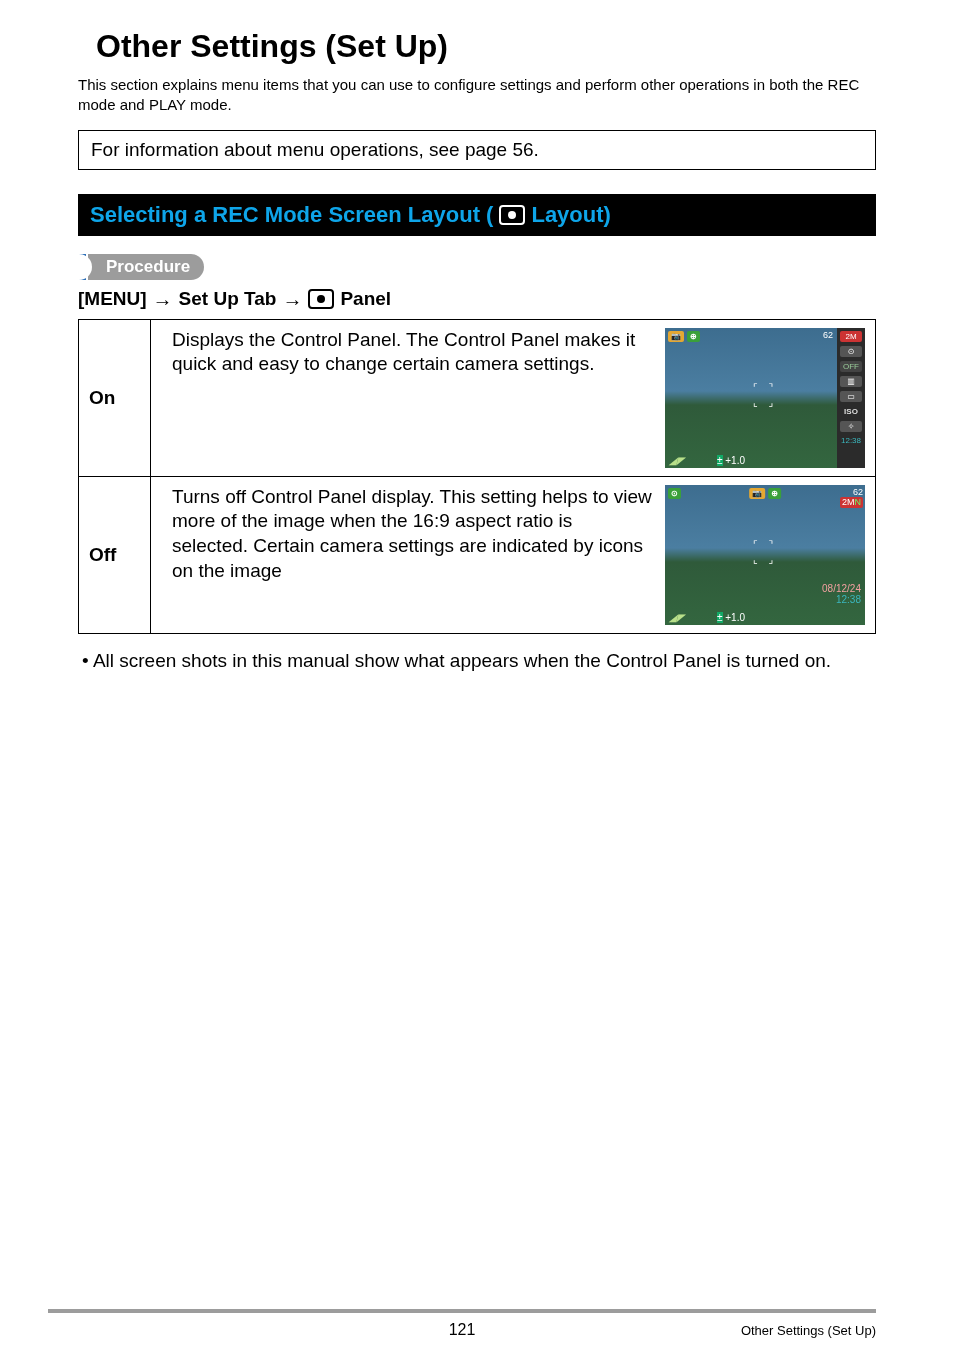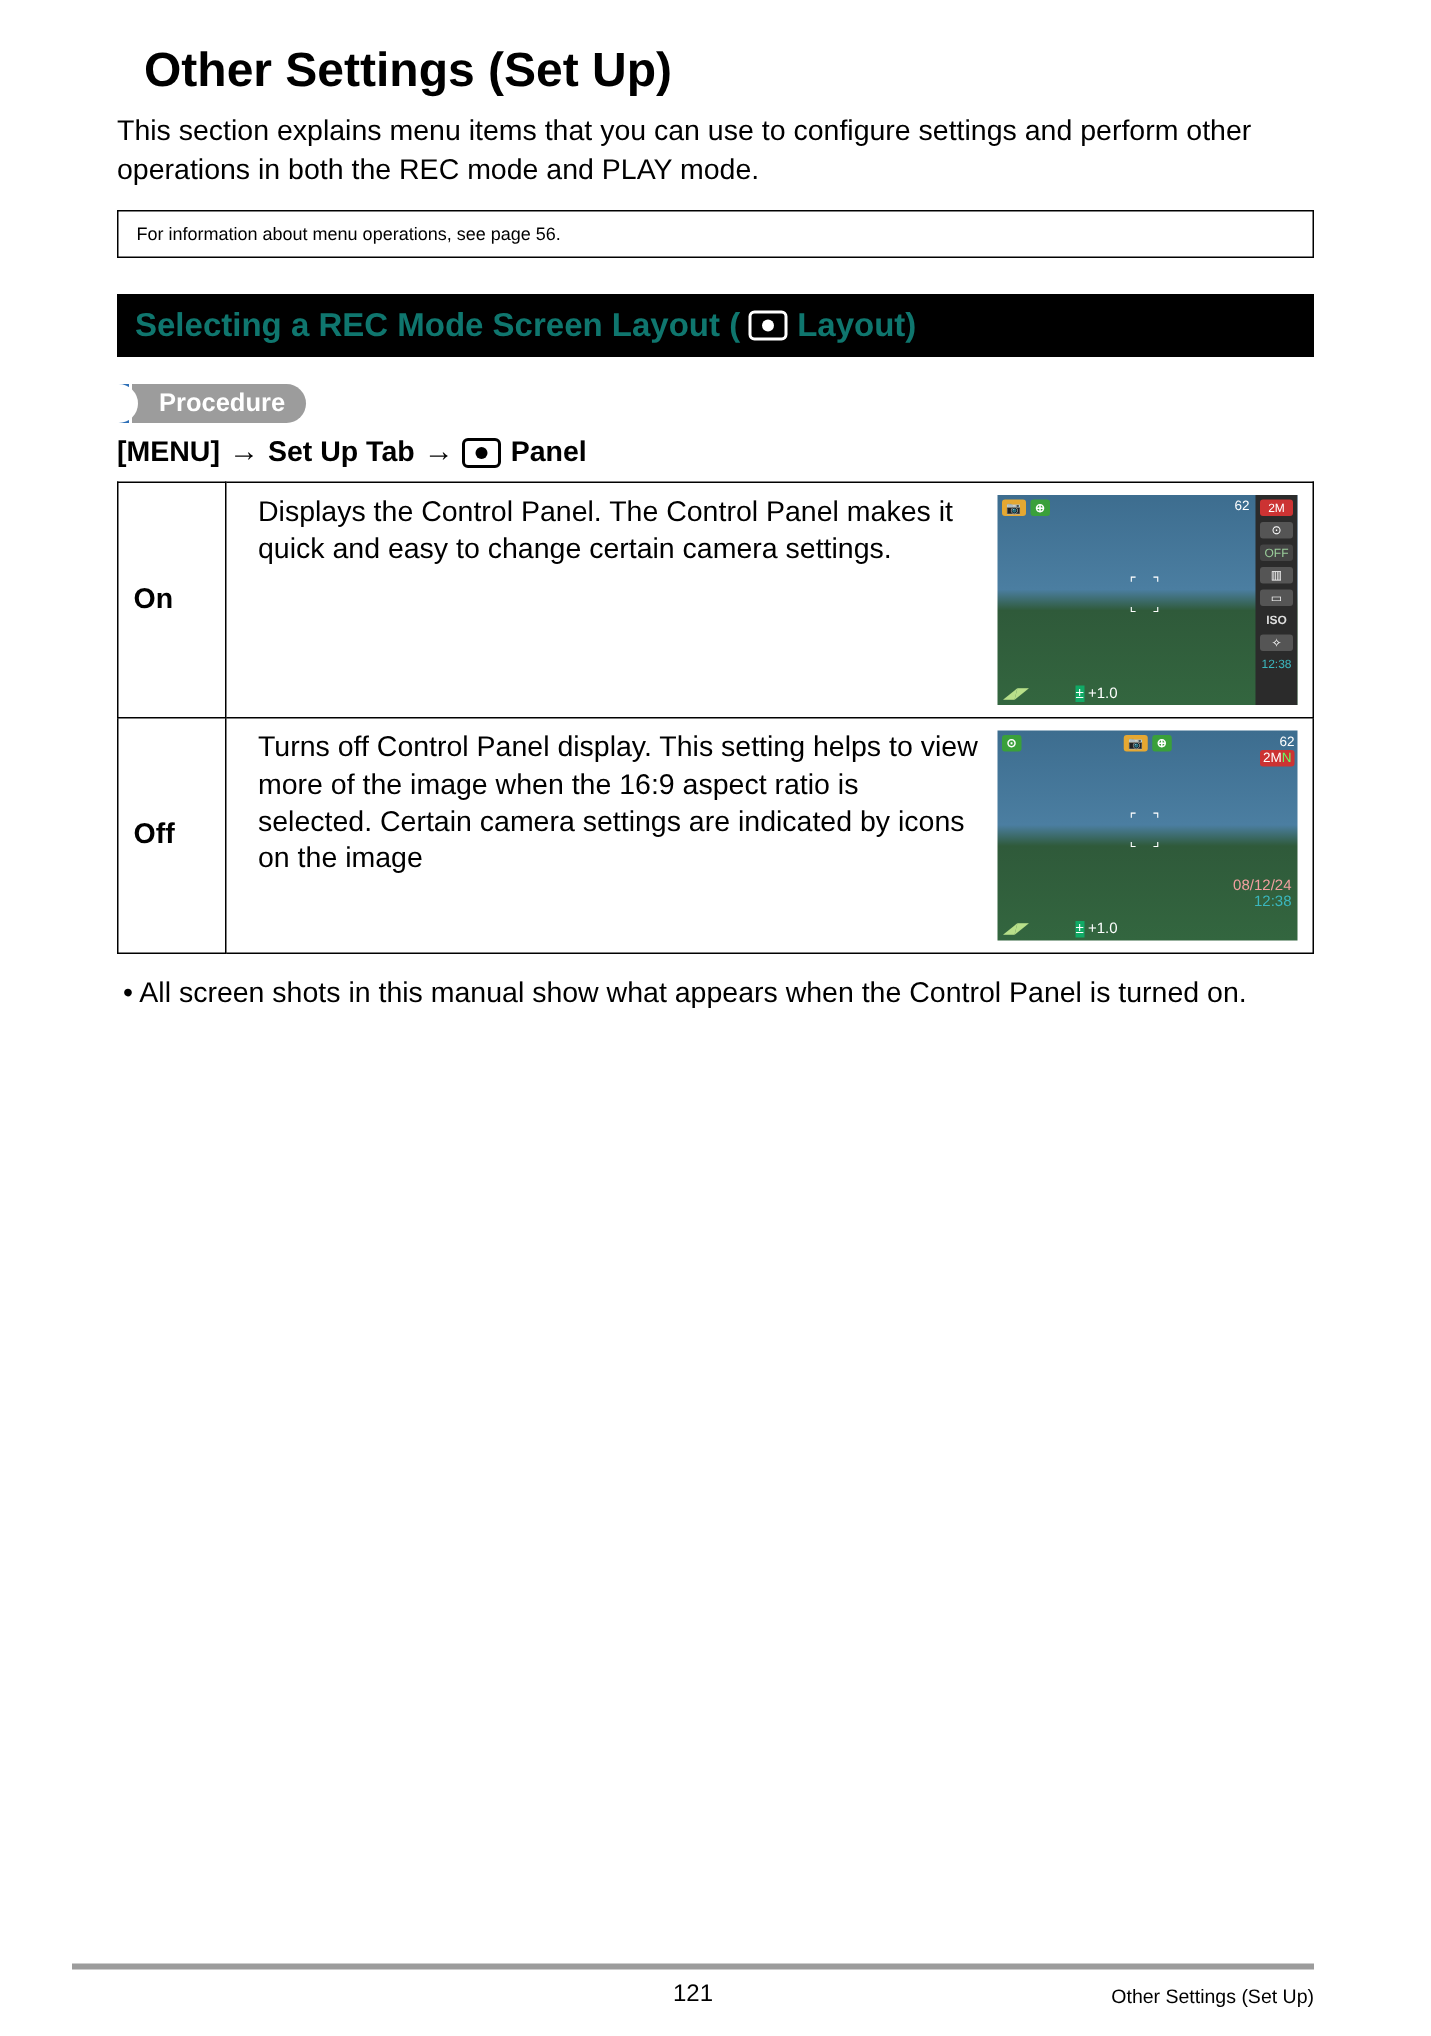--- a/index.html
+++ b/index.html
@@ -14,33 +14,33 @@
   }
   .page {
     padding: 20px 78px 0 78px;
   }
   .main-title {
     font-size: 32px;
     font-weight: bold;
     margin: 8px 0 10px 18px;
   }
   .intro {
-    font-size: 19px;
+    font-size: 15px;
     line-height: 1.35;
     margin-bottom: 14px;
   }
   .note-box {
     border: 1px solid #000;
     padding: 8px 12px;
-    font-size: 12px;
+    font-size: 19px;
     margin-bottom: 24px;
   }
   .section-bar {
     background: #000;
-    color: #0f766e;
+    color: #0ea5e9;
     font-size: 22px;
     font-weight: bold;
     padding: 8px 12px;
     display: flex;
     align-items: center;
     gap: 6px;
     margin-bottom: 18px;
   }
   .rec-icon {
     display:inline-flex;

